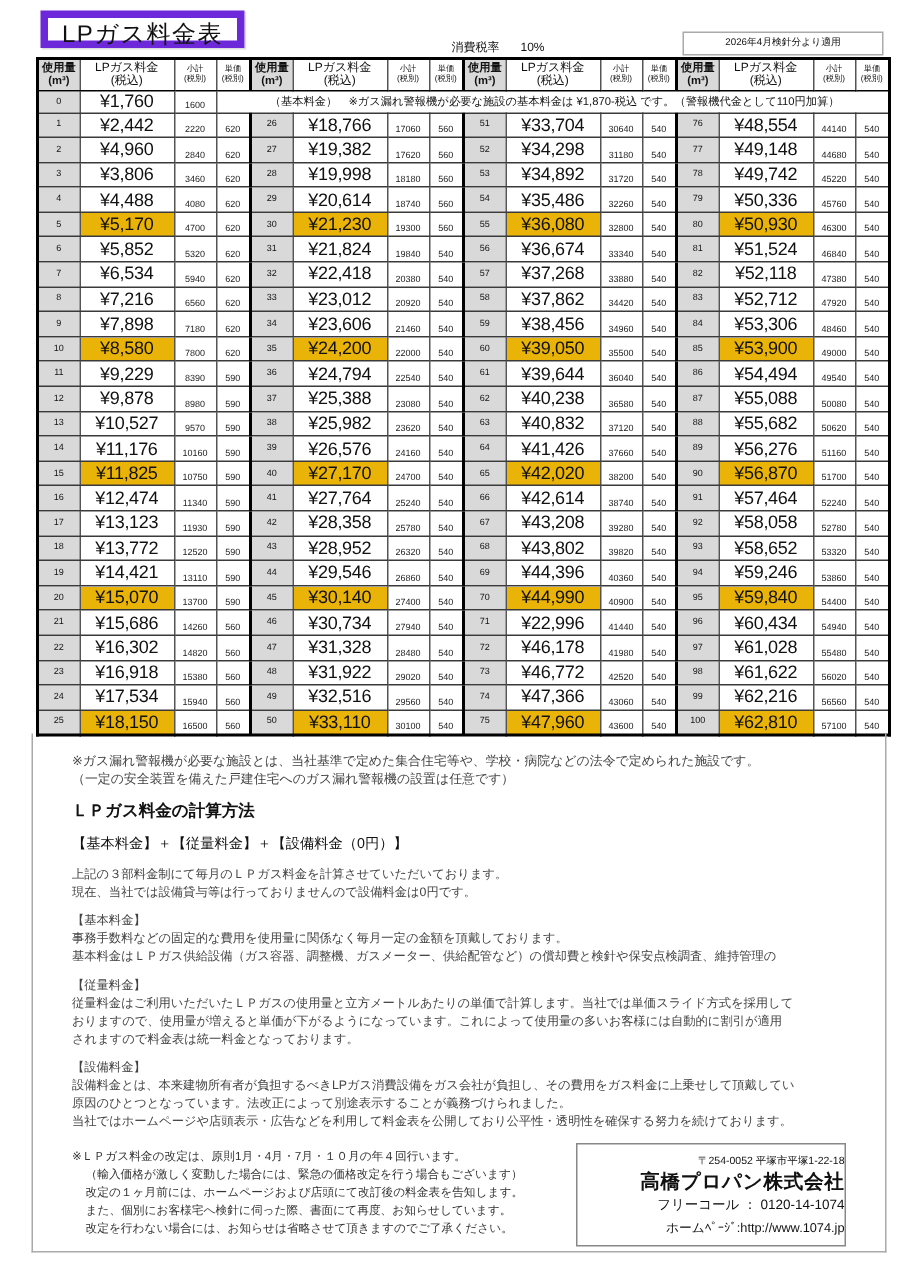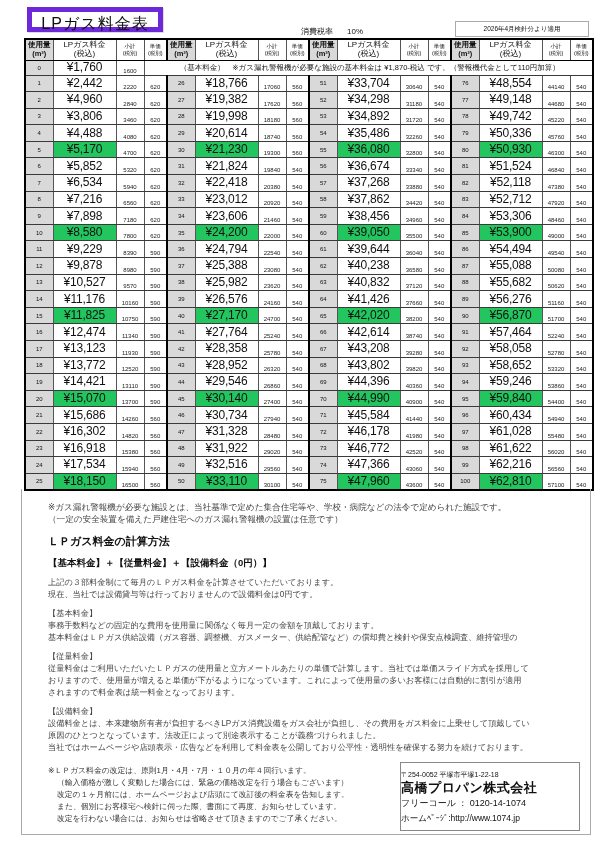--- a/index.html
+++ b/index.html
@@ -15,37 +15,37 @@
 table.rates thead th{border-bottom:1.5px solid #000;line-height:8.5px;vertical-align:middle}
 table.rates th span{display:block}
 th.hu{background:#d9d9d9;font-weight:bold !important;font-size:7.5px}
 th.hp{font-size:8px}
 th.hs,th.hc{font-size:5.5px;line-height:7px !important}
 tr.base{height:15px}
 tr.r{height:16.6px}
 table.rates tbody td{border-bottom:1.5px solid #3a3a3a}
 td.u{background:#d9d9d9;font-weight:bold;font-size:6px}
 td.p{font-weight:bold;font-size:12px;line-height:13px;letter-spacing:-0.2px}
-td.p[data-hl="true"]{background:#22c55e}
+td.p[data-hl="true"]{background:#eab308}
 td.s,td.c{font-size:6px;vertical-align:bottom;padding-bottom:1px !important;color:#222}
 .gs{border-left:2px solid #000 !important}
 td.note{font-size:7.5px;text-align:center;padding-left:3px !important}
 .lower{position:absolute;left:21px;top:489px;width:570px;height:346px;border:1px solid #aaa;border-top:none}
 .txt{position:absolute;left:48px;font-size:8.2px;line-height:12px;color:#444;white-space:nowrap}
 .txt div{height:12px}
 .alarm{top:501px;font-size:8.6px}
 .calc-title{top:535px;font-weight:bold;color:#111;font-size:11px}
-.calc-formula{top:556px;font-weight:bold;color:#111;font-size:9.5px;line-height:14px}
+.calc-formula{top:556px;font-weight:normal;color:#111;font-size:9.5px;line-height:14px}
 .intro{top:577px}
 .sec-basic{top:608px}
 .sec-usage{top:651px}
 .sec-equip{top:706px}
 .revision{top:765px;font-size:7.8px;color:#333}
 .revision .ind{padding-left:9px}
-.company{position:absolute;left:400px;top:762px;width:180px;height:69px;border:1px solid #888;text-align:left;color:#111;white-space:nowrap}
+.company{position:absolute;left:384px;top:762px;width:180px;height:69px;border:1px solid #888;text-align:right;color:#111;white-space:nowrap}
 .company .zip{font-size:7px;line-height:10px;margin-top:7px}
 .company .name{font-size:13px;font-weight:bold;line-height:16px;letter-spacing:0.5px}
 .company .tel{font-size:9px;line-height:15px}
 .company .hp{font-size:8.5px;line-height:14px}
 </style>
 </head>
 <body>
 
 <div class="title-box">LPガス料金表</div>
 <div class="tax">
@@ -515,21 +515,21 @@
       <tr class="r">
         <td class="u">21</td>
         <td class="p">¥15,686</td>
         <td class="s">14260</td>
         <td class="c">560</td>
         <td class="u gs">46</td>
         <td class="p">¥30,734</td>
         <td class="s">27940</td>
         <td class="c">540</td>
         <td class="u gs">71</td>
-        <td class="p">¥45,584</td>
+        <td class="p">¥22,996</td>
         <td class="s">41440</td>
         <td class="c">540</td>
         <td class="u gs">96</td>
         <td class="p">¥60,434</td>
         <td class="s">54940</td>
         <td class="c">540</td>
       </tr>
       <tr class="r">
         <td class="u">22</td>
         <td class="p">¥16,302</td>

